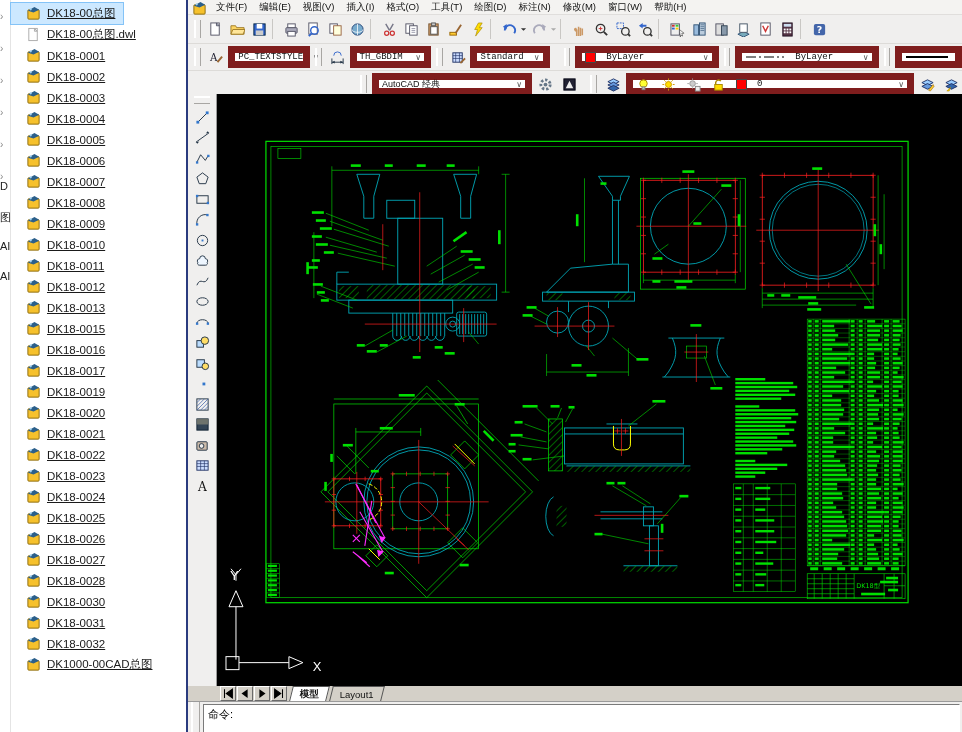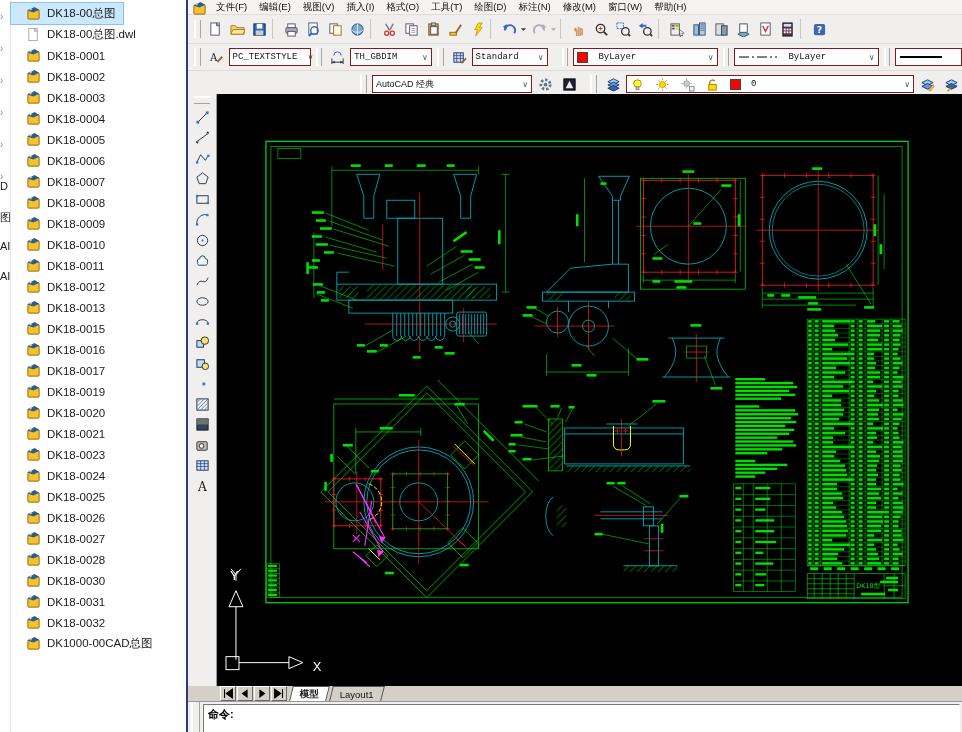--- a/index.html
+++ b/index.html
@@ -7,35 +7,35 @@
         font-family:"Liberation Sans","DejaVu Sans",sans-serif;font-size:11px;color:#111;}
   
   .file-panel{position:absolute;left:0;top:0;width:186px;height:732px;background:#fff;overflow:hidden;}
   .tree-strip{position:absolute;left:0;top:0;width:10px;height:732px;overflow:hidden;border-right:1px solid #e4e4e4;}
   .chev{position:absolute;left:0;width:10px;color:#8a8a8a;font-size:10px;line-height:10px;}
   .tfrag{position:absolute;left:0;width:10px;overflow:hidden;font-size:11px;color:#222;white-space:nowrap;}
   .file-list{position:absolute;left:11px;top:3px;width:175px;}
   .frow{display:flex;align-items:center;height:21px;padding-left:15px;gap:5px;white-space:nowrap;}
   .frow.selected{background:#cce8ff;outline:1px solid #84c3f7;width:fit-content;padding-right:8px;}
   .ficon{width:16px;height:16px;flex:0 0 16px;display:flex;align-items:center;}
-  .flabel{font-size:11.5px;color:#1a1a1a;}
+  .flabel{font-size:11.5px;color:#1a1a1a;text-decoration:underline;}
   
   .acad{position:absolute;left:186px;top:0;width:776px;height:732px;background:#f0efee;border-left:2px solid #2a3b7e;box-sizing:border-box;}
   .menubar{height:14px;display:flex;align-items:center;background:#f4f3f1;border-bottom:1px solid #e0dedc;padding-left:2px;gap:0;}
   .appicon{width:14px;height:12px;margin:0 4px 0 2px;}
   .mitem{font-size:9.5px;padding:1px 6px;color:#111;}
   .tb{display:flex;align-items:center;background:#f0efee;border-bottom:1px solid #dddbd8;padding-left:3px;}
   .tb1{height:28px;}
   .tb2{height:26px;gap:2px;}
   .tb3{height:26px;gap:2px;justify-content:flex-end;}
   .tbtn{width:22px;height:22px;display:flex;align-items:center;justify-content:center;}
   .tsep{width:5px;height:20px;border-left:1px solid #c9c7c4;margin:0 2px;}
   .tdrop{width:8px;height:22px;display:flex;align-items:center;}
   .grip{width:4px;height:18px;border-left:2px solid #fff;border-right:1px solid #a8a6a3;margin:0 3px;}
-  .combo{display:flex;align-items:center;background:#fff;border:1px solid #7f1d1d;height:18px;
+  .combo{display:flex;align-items:center;background:#fff;border:7px solid #7f1d1d;height:18px;
          font-family:"Liberation Mono","DejaVu Sans Mono",monospace;font-size:9px;padding:4px 3px;gap:10px;box-sizing:border-box;}
   .combo .arr{margin-left:auto;color:#555;font-size:8px;font-family:"DejaVu Sans",sans-serif;}
   .swatch{width:9px;height:9px;background:#f00;border:1px solid #444;display:inline-block;}
   .cjk{font-family:"Liberation Sans","DejaVu Sans",sans-serif;}
   
   .main{position:absolute;left:0;top:94px;width:774px;height:592px;background:#000;}
   .draw-toolbar{position:absolute;left:0;top:0;width:29px;height:592px;background:#f0efee;border-right:1px solid #9a9a9a;
                 display:flex;flex-direction:column;align-items:center;padding-top:2px;box-sizing:border-box;}
   .dgrip{width:16px;height:5px;border-top:2px solid #fff;border-bottom:1px solid #a8a6a3;margin-bottom:3px;}
   .dbtn{width:24px;height:20.5px;display:flex;align-items:center;justify-content:center;}
@@ -43,21 +43,21 @@
   .canvas svg{position:absolute;left:0;top:0;}
   
   .tabbar{position:absolute;left:0;top:686px;width:774px;height:15px;background:#d4d0c8;display:flex;align-items:flex-end;padding-left:32px;box-sizing:border-box;}
   .navbtn{width:14px;height:13px;background:#d4d0c8;border:1px solid;border-color:#fff #6a6a6a #6a6a6a #fff;
           display:flex;align-items:center;justify-content:center;margin-right:1px;}
   .tab{height:14px;display:flex;align-items:center;padding:0 8px;font-size:9.5px;border:1px solid #555;border-bottom:none;
        transform:skewX(-14deg);margin-left:3px;background:#d4d0c8;}
   .tab>span{transform:skewX(14deg);}
   .tab.active{background:#fff;font-weight:bold;}
   
-  .cmdline{position:absolute;left:0;top:701px;width:774px;height:31px;background:#f0efee;border-top:1px solid #9a9a9a;display:flex;font-weight:bold;}
+  .cmdline{position:absolute;left:0;top:701px;width:774px;height:31px;background:#f0efee;border-top:1px solid #9a9a9a;display:flex;}
   .cmd-grip{width:6px;height:100%;border-left:2px solid #fff;border-right:1px solid #a8a6a3;margin:0 3px;}
   .cmd-box{flex:1;background:#fff;border:1px solid;border-color:#7a7a7a #fff #fff #7a7a7a;margin:2px 2px 0 0;
            font-size:11px;padding:2px 4px;color:#000;}
 </style>
 </head>
 <body>
 <div id="root">
 
   <div class="file-panel">
     <div class="tree-strip">
@@ -274,20 +274,30 @@
         </div>
         <div class="frow">
           <span class="ficon">
             <svg viewBox="0 0 16 16" width="15" height="15">
               <rect x="2" y="4" width="12" height="10" rx="1" fill="#f6c12c" stroke="#8a6b10"></rect>
               <path d="M2,5 L9,1 14,4 8,7 Z" fill="#2b5f8a"></path>
               <circle cx="5" cy="3.5" r="1.2" fill="#9fd0f0"></circle>
             </svg>
           </span>
           <span class="flabel">DK18-0021</span>
+        </div>
+        <div class="frow">
+          <span class="ficon">
+            <svg viewBox="0 0 16 16" width="15" height="15">
+              <rect x="2" y="4" width="12" height="10" rx="1" fill="#f6c12c" stroke="#8a6b10"></rect>
+              <path d="M2,5 L9,1 14,4 8,7 Z" fill="#2b5f8a"></path>
+              <circle cx="5" cy="3.5" r="1.2" fill="#9fd0f0"></circle>
+            </svg>
+          </span>
+          <span class="flabel">DK18-0022</span>
         </div>
         <div class="frow">
           <span class="ficon">
             <svg viewBox="0 0 16 16" width="15" height="15">
               <rect x="2" y="4" width="12" height="10" rx="1" fill="#f6c12c" stroke="#8a6b10"></rect>
               <path d="M2,5 L9,1 14,4 8,7 Z" fill="#2b5f8a"></path>
               <circle cx="5" cy="3.5" r="1.2" fill="#9fd0f0"></circle>
             </svg>
           </span>
           <span class="flabel">DK18-0023</span>

